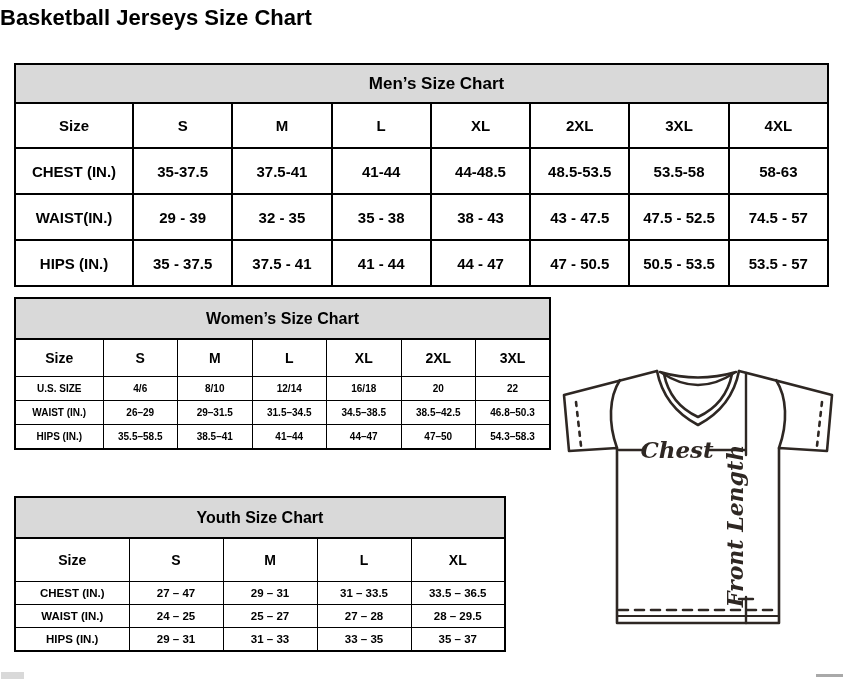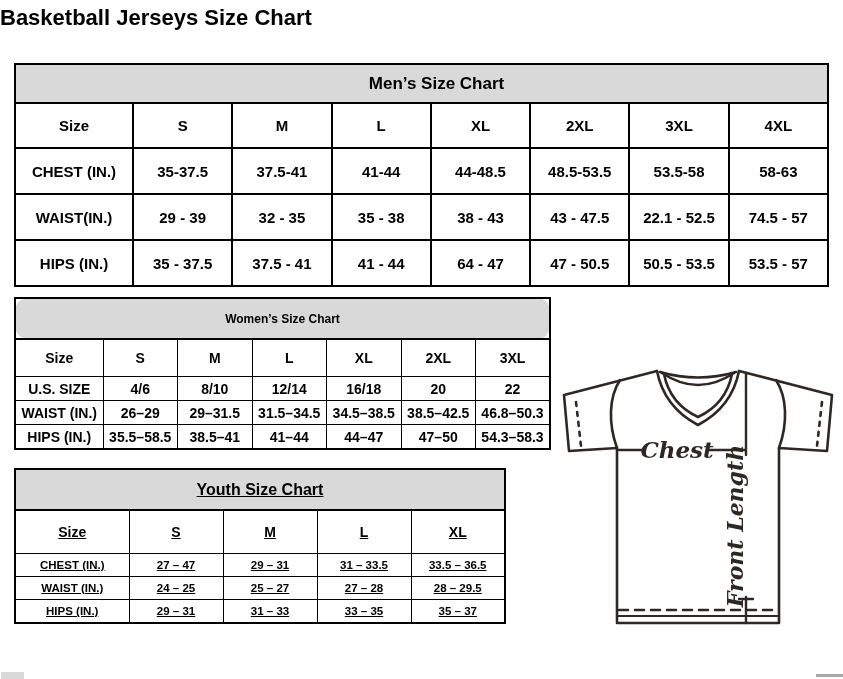--- a/index.html
+++ b/index.html
@@ -21,26 +21,26 @@
   
   #men{left:14px;top:63px;width:815px;}
   #men td{border-width:2px;}
   #men .band{height:37px;font-size:17px;padding-left:30px;}
   #men .sizehead td{height:43px;font-size:15px;}
   #men .datarow td{height:44px;font-size:15px;}
 
   
   #women{left:14px;top:297px;width:537px;}
   #women td{border-width:1px;}
-  #women .band{height:39px;font-size:12px;border-width:2px;border-radius:13px;}
+  #women .band{height:39px;font-size:16px;border-width:2px;}
   #women .sizehead td{height:36px;font-size:14px;}
-  #women .datarow td{height:23px;font-size:14px;}
-
-  
-  #youth{left:14px;top:468px;width:492px;text-decoration:underline;}
+  #women .datarow td{height:23px;font-size:10px;}
+
+  
+  #youth{left:14px;top:496px;width:492px;}
   #youth td{border-width:1px;}
   #youth .band{height:39px;font-size:16px;border-width:2px;}
   #youth .sizehead td{height:42px;font-size:14px;}
   #youth .datarow td{height:22px;font-size:11.5px;}
 
   
   #men,#women,#youth{border:2px solid #000;}
 
   
   #jersey{position:absolute;left:556px;top:361px;width:286px;height:296px;}
@@ -92,29 +92,29 @@
         <td>53.5-58</td>
         <td>58-63</td>
       </tr>
       <tr class="datarow">
         <td>WAIST(IN.)</td>
         <td>29 - 39</td>
         <td>32 - 35</td>
         <td>35 - 38</td>
         <td>38 - 43</td>
         <td>43 - 47.5</td>
-        <td>22.1 - 52.5</td>
+        <td>47.5 - 52.5</td>
         <td>74.5 - 57</td>
       </tr>
       <tr class="datarow">
         <td>HIPS (IN.)</td>
         <td>35 - 37.5</td>
         <td>37.5 - 41</td>
         <td>41 - 44</td>
-        <td>64 - 47</td>
+        <td>44 - 47</td>
         <td>47 - 50.5</td>
         <td>50.5 - 53.5</td>
         <td>53.5 - 57</td>
       </tr>
     </tbody>
   </table>
 
   <table id="women">
     <colgroup>
         <col style="width:88px">

